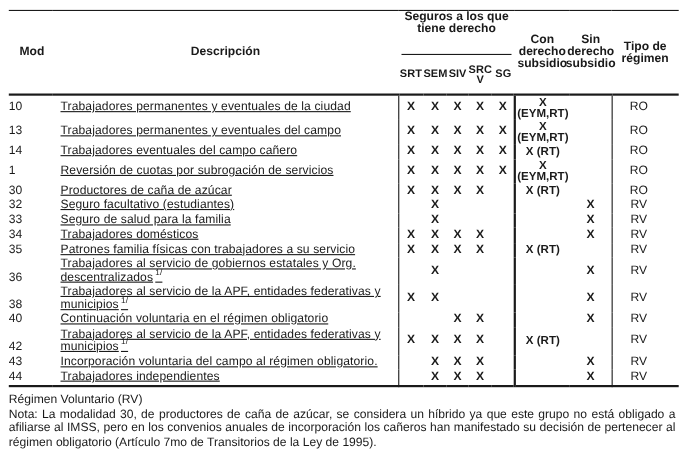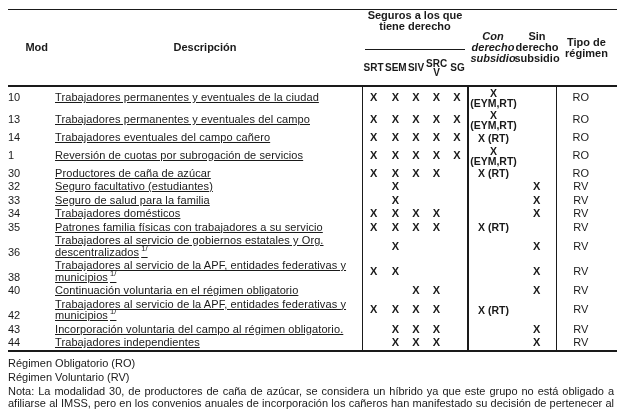--- a/index.html
+++ b/index.html
@@ -18,36 +18,36 @@
   }
   
   thead th {
     font-size: 11px;
     font-weight: bold;
     line-height: 11px;
     vertical-align: middle;
     text-align: center;
     border-bottom: 2px solid #1a1a1a; 
   }
-  th.h-mod  { text-align: right; padding-left: 2px; }
+  th.h-mod  { text-align: center; padding-left: 2px; }
   th.h-seguros { border-bottom: none; height: 29px; vertical-align: middle; }
   th.h-seguros .seg-title {
     display: inline-block;
     width: 100px;
     padding-bottom: 17px;
     border-bottom: 1.2px solid #1a1a1a; 
   }
   tr.sub th {
     height: 36px;
     font-size: 10px;
     vertical-align: middle;
     white-space: pre-line;
     line-height: 9px;
   }
-  th.h-con .hspan { display: inline-block; width: 46px; font-style: italic; }
+  th.h-con .hspan { display: inline-block; width: 46px; }
   th.h-sin .hspan { display: inline-block; width: 48px; margin: 0 -6px; }
   th.h-tipo .hspan { display: inline-block; width: 48px; }
   
   tbody td {
     font-size: 11px;
     line-height: 11.5px;
     vertical-align: middle;
     padding: 1px 0;
   }
   td.c-mod  { text-align: left; padding-right: 8px; }
@@ -292,16 +292,15 @@
     <td class="c-x">X</td>
     <td class="c-x"></td>
     <td class="c-con"></td>
     <td class="c-sin">X</td>
     <td class="c-tipo">RV</td>
   </tr>
     </tbody>
 </table>
 
 <div class="footer">
-  <div class="legend">Régimen Obligatorio (RO)</div>
   <div class="legend">Régimen Voluntario (RV)</div>
   <p class="note">Nota: La modalidad 30, de productores de caña de azúcar, se considera un híbrido ya que este grupo no está obligado a afiliarse al IMSS, pero en los convenios anuales de incorporación los cañeros han manifestado su decisión de pertenecer al régimen obligatorio (Artículo 7mo de Transitorios de la Ley de 1995).</p>
 </div>
 
 </body></html>

